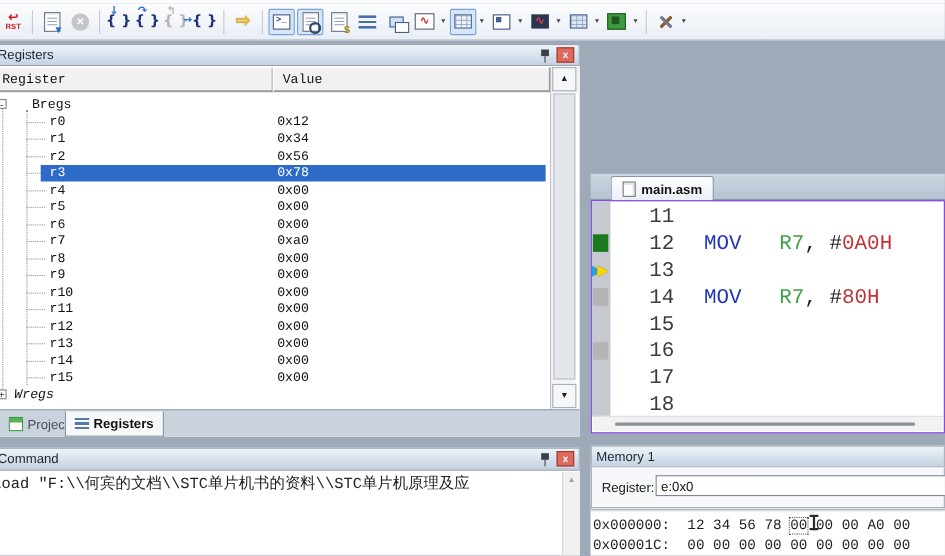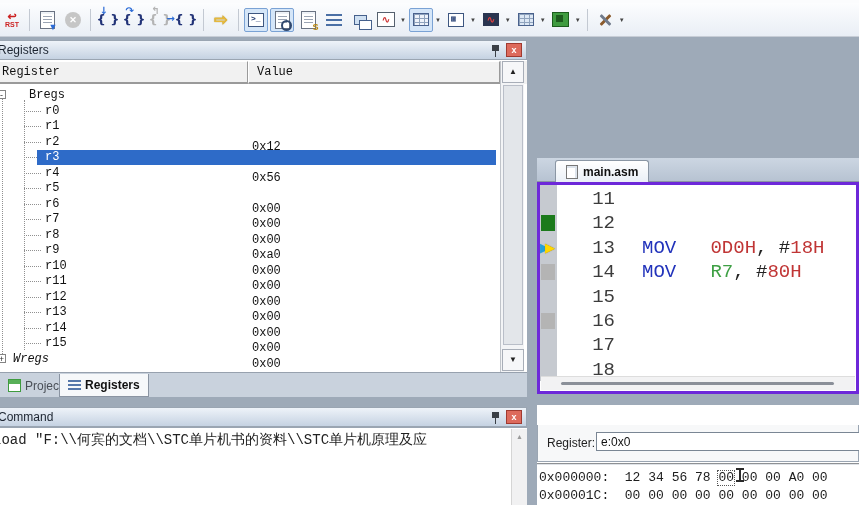--- a/index.html
+++ b/index.html
@@ -75,21 +75,21 @@
   .treeline{position:absolute;border-left:1px dotted #909090;width:0;}
   .reg-row{position:absolute;left:0;width:503px;height:15px;font-size:12px;color:#111;
            font-family:"Liberation Mono",monospace;line-height:15px;}
   .reg-row .hl{position:absolute;left:44px;right:0;top:0;bottom:0;background:#2e6bc8;}
   .reg-row.sel .rname,.reg-row.sel .rval{color:#fff;}
   .reg-row.child::before{content:"";position:absolute;left:31px;width:17px;top:7px;border-top:1px dotted #909090;}
   .expbox{position:absolute;left:4px;top:2px;width:9px;height:9px;border:1px solid #848484;background:#fff;
           font-size:9px;line-height:8px;text-align:center;color:#333;box-sizing:border-box;font-family:"Liberation Sans",sans-serif;}
   .gname{position:absolute;left:20px;}
   .rname{position:absolute;left:52px;}
-  .rval{position:absolute;left:259px;margin-top:36px;}
+  .rval{position:absolute;left:259px;}
   #reg-vscroll{position:absolute;left:507px;top:21px;width:24px;height:335px;background:#f3f4f6;border-left:1px solid #c0c4ca;box-sizing:border-box;}
   .sbtn{position:absolute;left:1px;width:22px;height:22px;background:#f6f7f9;border:1px solid #a8aeb8;
         box-sizing:border-box;text-align:center;font-size:8px;color:#222;line-height:20px;}
   .sthumb{position:absolute;left:2px;width:20px;background:#e3e6ea;border:1px solid #b9bec8;box-sizing:border-box;}
   #reg-tabbar{position:absolute;left:0;top:332px;width:534px;height:25px;background:#c9d2dd;border-top:1px solid #97a1ae;box-sizing:border-box;}
   .btab{position:absolute;top:1px;height:23px;font-size:12px;display:flex;align-items:center;padding:0 8px;box-sizing:border-box;}
   .btab.active{background:#f6f8fa;border:1px solid #8a94a2;border-top:none;color:#111;font-weight:bold;}
   .btab.inactive{color:#4a4f57;}
   .proj-ic{width:11px;height:11px;background:#fff;border:1px solid #3f9b3f;box-shadow:inset 0 4px 0 #58b058;margin-right:4px;}
   .reg-ic{width:13px;height:10px;background:repeating-linear-gradient(#5577aa 0 2px,transparent 2px 4px);margin-right:4px;}
@@ -114,21 +114,21 @@
   
   #ed-win{position:absolute;left:544px;top:158px;width:322px;height:236px;border-radius:26px;}
   #ed-tabbar{position:absolute;left:0;top:0;width:322px;height:24px;background:linear-gradient(#ccd6e2,#b7c3d2);
              border-bottom:1px solid #8a96a4;box-sizing:border-box;}
   #ed-tab{position:absolute;left:18px;top:2px;height:22px;background:linear-gradient(#ffffff,#e9eff6);
           border:1px solid #8a96a4;border-bottom:none;border-radius:3px 3px 0 0;display:flex;
           align-items:center;padding:0 10px;font-size:12px;font-weight:bold;color:#111;}
   .tabdoc{width:10px;height:12px;background:#fff;border:1px solid #777;margin-right:5px;
           box-shadow:inset -2px 2px 0 #dde4ec;}
   #ed-body{position:absolute;left:0;top:24px;width:322px;height:212px;background:#fff;
-           border:3px solid #6d28d9;box-sizing:border-box;overflow:hidden;}
+           border:1px solid #6d28d9;box-sizing:border-box;overflow:hidden;}
   #ed-gutter{position:absolute;left:0;top:0;width:17px;height:196px;background:#c6cad0;}
   .ed-line{position:absolute;left:0;width:320px;height:24px;}
   .ed-num{position:absolute;left:17px;width:58px;text-align:right;font-family:"Liberation Mono",monospace;
           font-size:19px;color:#3c3c3c;line-height:24px;}
   .ed-code{position:absolute;left:102px;white-space:pre;font-family:"Liberation Mono",monospace;
            font-size:19px;line-height:24px;}
   .t-kw{color:#2233bb;} .t-reg{color:#3fa045;} .t-imm{color:#c03535;} .t-pl{color:#222;}
   .g-bp{position:absolute;left:1px;top:4px;width:14px;height:16px;background:#1b7a1b;}
   .g-mark{position:absolute;left:1px;top:4px;width:14px;height:16px;background:#b4b4b4;}
   .g-cur{position:absolute;left:0px;top:1px;font-size:13px;line-height:22px;letter-spacing:-5px;}
@@ -400,25 +400,25 @@
   </div>
   <div id="ed-body">
     <div id="ed-gutter"></div>
     <div id="editor-lines">
           <div class="ed-line" style="top: 2px;">
             <span class="ed-num">11</span>
           </div>
           <div class="ed-line" style="top: 26.4px;">
             <div class="g-bp"></div>
             <span class="ed-num">12</span>
+            <span class="ed-code"><span class="t-kw">MOV</span><span class="t-pl">   </span><span class="t-reg">R7</span><span class="t-pl">, #</span><span class="t-imm">0A0H</span></span>
           </div>
           <div class="ed-line" style="top: 50.8px;">
             <span class="g-cur"><span class="c1">▶</span><span class="c2">▶</span></span>
             <span class="ed-num">13</span>
-            <span class="ed-code"><span class="t-kw">MOV</span><span class="t-pl">   </span><span class="t-imm">0D0H</span><span class="t-pl">, #</span><span class="t-imm">18H</span></span>
           </div>
           <div class="ed-line" style="top: 75.2px;">
             <div class="g-mark"></div>
             <span class="ed-num">14</span>
             <span class="ed-code"><span class="t-kw">MOV</span><span class="t-pl">   </span><span class="t-reg">R7</span><span class="t-pl">, #</span><span class="t-imm">80H</span></span>
           </div>
           <div class="ed-line" style="top: 99.6px;">
             <span class="ed-num">15</span>
           </div>
           <div class="ed-line" style="top: 124px;">
@@ -446,20 +446,23 @@
   </div>
   <div id="cmd-body">
     <div id="cmd-line">Load "F:\\何宾的文档\\STC单片机书的资料\\STC单片机原理及应</div>
     <div id="cmd-vscroll">
       <div id="cmd-up">▲</div>
     </div>
   </div>
 </div>
 
 <div id="mem-panel">
+  <div class="pcap" id="mem-cap">
+    <span class="cap">Memory 1</span>
+  </div>
   <div id="mem-addr">
     <label>Register:</label>
     <input readonly="" value="e:0x0" style="">
   </div>
   <div id="mem-body">
     <div class="mrow" style="top:4px;"><span>0x000000:</span><span>  12 34 56 78 </span><span class="boxed">00</span><span> 00 00 A0 00</span></div>
     <div class="mrow" style="top:22px;"><span>0x00001C:</span><span>  00 00 00 00 00 00 00 00 00</span></div>
     <div id="ibeam"></div>
   </div>
 </div>

